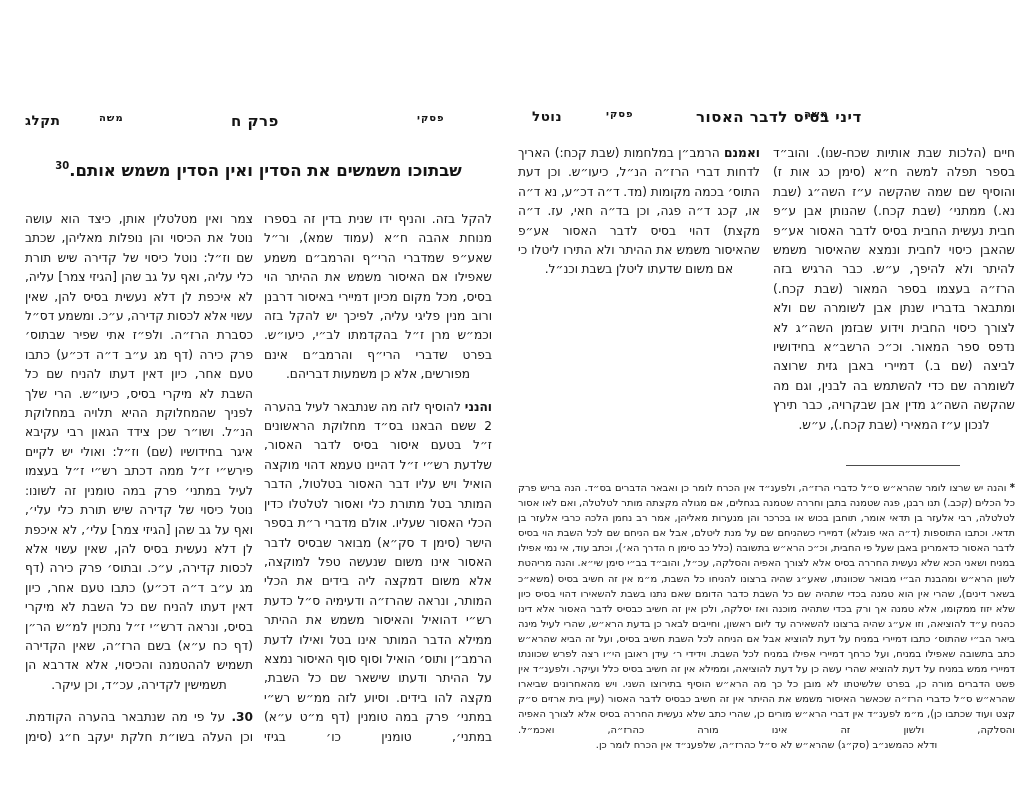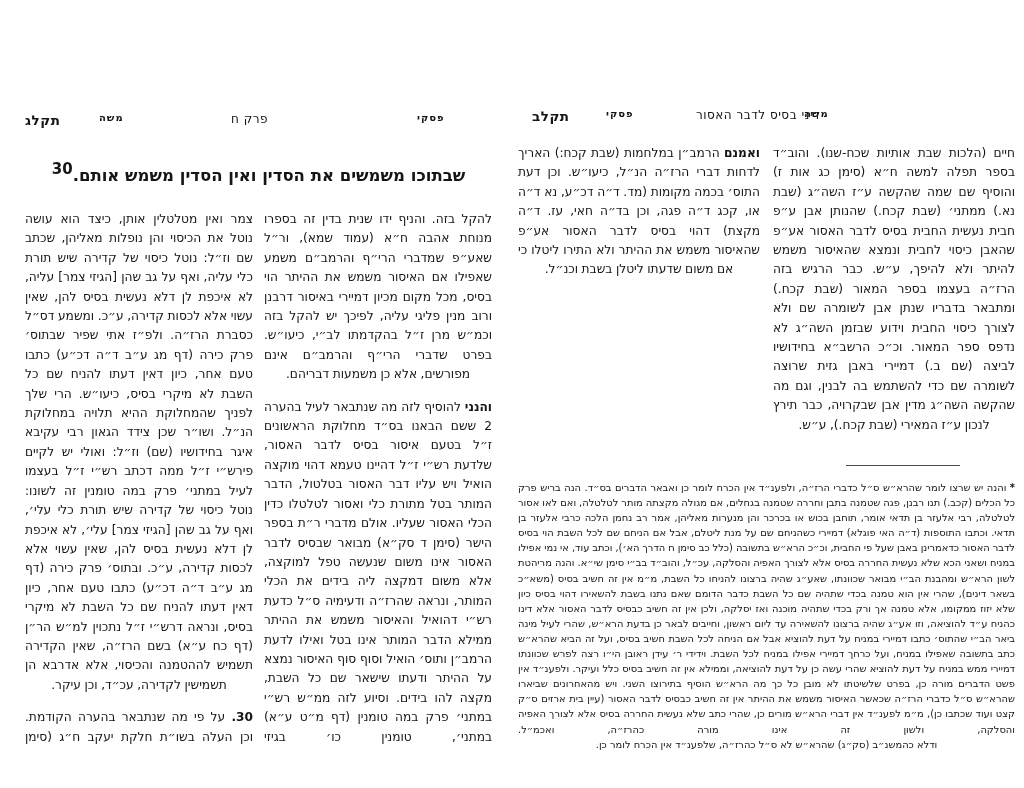--- a/index.html
+++ b/index.html
@@ -10,28 +10,28 @@
   }
   .spread{position:relative;width:1024px;height:788px;direction:rtl;background:#fff;margin-top:44px;}
 
   
   .page-header{position:absolute;height:22px;}
   .hdr-left{left:25px;top:68px;width:467px;}
   .hdr-right{left:518px;top:64px;width:497px;}
   .hdr-item{position:absolute;top:0;white-space:nowrap;}
   .pg-num{font-size:13.5px;font-weight:bold;letter-spacing:.5px;}
   .book-word{font-size:10px;font-weight:bold;letter-spacing:1px;}
-  .hdr-small{font-size:12px;font-weight:normal;letter-spacing:.5px;}
+  .hdr-small{font-size:15px;font-weight:bold;letter-spacing:.5px;}
 
   
   .main-heading{
     position:absolute;left:25px;top:116px;width:467px;margin:0;
     text-align:center;font-size:16.5px;font-weight:bold;direction:rtl;
   }
-  .main-heading sup{font-size:15px;font-weight:bold;}
+  .main-heading sup{font-size:10px;font-weight:bold;}
   .section-divider{
     position:absolute;left:25px;top:147px;width:467px;
     display:flex;align-items:center;direction:rtl;
   }
   .section-divider .rule{flex:1;height:1px;background:#5a5a5a;}
   .section-divider .label{margin:0 10px;font-size:9.5px;font-weight:bold;white-space:nowrap;}
 
   
   .cols{position:absolute;display:flex;direction:rtl;}
   .cols-left-page{left:25px;top:166px;width:467px;gap:11px;}
@@ -76,21 +76,21 @@
       <p class="para para-end">להקל בזה. והניף ידו שנית בדין זה בספרו מנוחת אהבה ח״א (עמוד שמא), ור״ל שאע״פ שמדברי הרי״ף והרמב״ם משמע שאפילו אם האיסור משמש את ההיתר הוי בסיס, מכל מקום מכיון דמיירי באיסור דרבנן ורוב מנין פליגי עליה, לפיכך יש להקל בזה וכמ״ש מרן ז״ל בהקדמתו לב״י, כיעו״ש. בפרט שדברי הרי״ף והרמב״ם אינם מפורשים, אלא כן משמעות דבריהם.</p>
       <p class="para"><b class="lead">והנני</b> <span>להוסיף לזה מה שנתבאר לעיל בהערה 2 ששם הבאנו בס״ד מחלוקת הראשונים ז״ל בטעם איסור בסיס לדבר האסור, שלדעת רש״י ז״ל דהיינו טעמא דהוי מוקצה הואיל ויש עליו דבר האסור בטלטול, הדבר המותר בטל מתורת כלי ואסור לטלטלו כדין הכלי האסור שעליו. אולם מדברי ר״ת בספר הישר (סימן ד סק״א) מבואר שבסיס לדבר האסור אינו משום שנעשה טפל למוקצה, אלא משום דמקצה ליה בידים את הכלי המותר, ונראה שהרז״ה ודעימיה ס״ל כדעת רש״י דהואיל והאיסור משמש את ההיתר ממילא הדבר המותר אינו בטל ואילו לדעת הרמב״ן ותוס׳ הואיל וסוף סוף האיסור נמצא על ההיתר ודעתו שישאר שם כל השבת, מקצה להו בידים. וסיוע לזה ממ״ש רש״י במתני׳ פרק במה טומנין (דף מ״ט ע״א) במתני׳, טומנין כו׳ בגיזי</span></p>
     </div>
     <div class="col col-lp">
       <p class="para para-end">צמר ואין מטלטלין אותן, כיצד הוא עושה נוטל את הכיסוי והן נופלות מאליהן, שכתב שם וז״ל: נוטל כיסוי של קדירה שיש תורת כלי עליה, ואף על גב שהן [הגיזי צמר] עליה, לא איכפת לן דלא נעשית בסיס להן, שאין עשוי אלא לכסות קדירה, ע״כ. ומשמע דס״ל כסברת הרז״ה. ולפ״ז אתי שפיר שבתוס׳ פרק כירה (דף מג ע״ב ד״ה דכ״ע) כתבו טעם אחר, כיון דאין דעתו להניח שם כל השבת לא מיקרי בסיס, כיעו״ש. הרי שלך לפניך שהמחלוקת ההיא תלויה במחלוקת הנ״ל. ושו״ר שכן צידד הגאון רבי עקיבא איגר בחידושיו (שם) וז״ל: ואולי יש לקיים פירש״י ז״ל ממה דכתב רש״י ז״ל בעצמו לעיל במתני׳ פרק במה טומנין זה לשונו: נוטל כיסוי של קדירה שיש תורת כלי עלי׳, ואף על גב שהן [הגיזי צמר] עלי׳, לא איכפת לן דלא נעשית בסיס להן, שאין עשוי אלא לכסות קדירה, ע״כ. ובתוס׳ פרק כירה (דף מג ע״ב ד״ה דכ״ע) כתבו טעם אחר, כיון דאין דעתו להניח שם כל השבת לא מיקרי בסיס, ונראה דרש״י ז״ל נתכוין למ״ש הר״ן (דף כח ע״א) בשם הרז״ה, שאין הקדירה תשמיש לההטמנה והכיסוי, אלא אדרבא הן תשמישין לקדירה, עכ״ד, וכן עיקר.</p>
       <p class="para"><b class="lead">30.</b> <span>על פי מה שנתבאר בהערה הקודמת. וכן העלה בשו״ת חלקת יעקב ח״ג (סימן</span></p>
     </div>
   </div>
 
   <header class="page-header hdr-right">
-    <span class="hdr-item pg-num" style="left:14px;">תקלב</span>
+    <span class="hdr-item pg-num" style="left:14px;">נוטל</span>
     <span class="hdr-item book-word" style="left:88px;">פסקי</span>
     <span class="hdr-item hdr-small" style="left:178px;">דיני בסיס לדבר האסור</span>
     <span class="hdr-item book-word" style="left:286px;">משה</span>
   </header>
 
   <div class="cols cols-right-page">
     <div class="col col-rp">
       <p class="para para-end">חיים (הלכות שבת אותיות שכח-שנו). והוב״ד בספר תפלה למשה ח״א (סימן כג אות ז) והוסיף שם שמה שהקשה ע״ז השה״ג (שבת נא.) ממתני׳ (שבת קכח.) שהנותן אבן ע״פ חבית נעשית החבית בסיס לדבר האסור אע״פ שהאבן כיסוי לחבית ונמצא שהאיסור משמש להיתר ולא להיפך, ע״ש. כבר הרגיש בזה הרז״ה בעצמו בספר המאור (שבת קכח.) ומתבאר בדבריו שנתן אבן לשומרה שם ולא לצורך כיסוי החבית וידוע שבזמן השה״ג לא נדפס ספר המאור. וכ״כ הרשב״א בחידושיו לביצה (שם ב.) דמיירי באבן גזית שרוצה לשומרה שם כדי להשתמש בה לבנין, וגם מה שהקשה השה״ג מדין אבן שבקרויה, כבר תירץ לנכון ע״ז המאירי (שבת קכח.), ע״ש.</p>
     </div>
     <div class="col col-rp">

